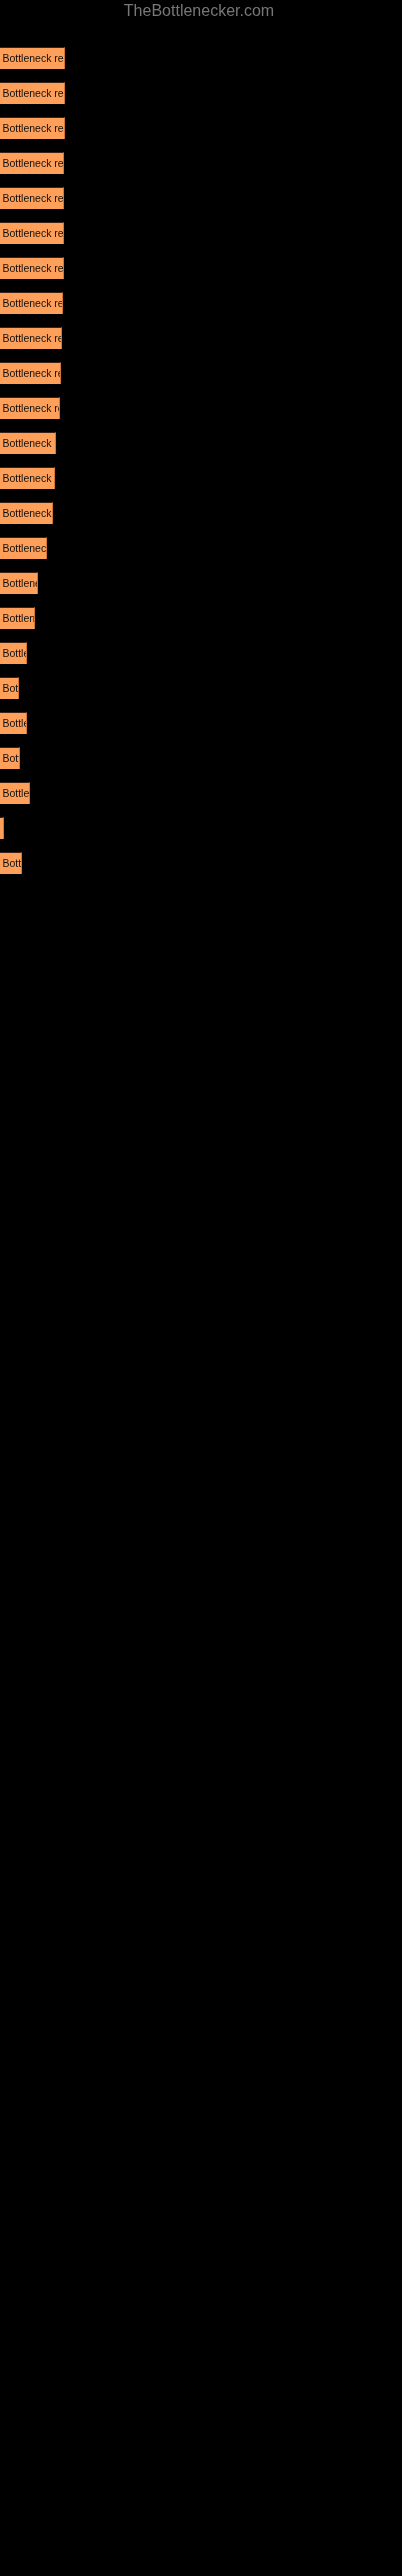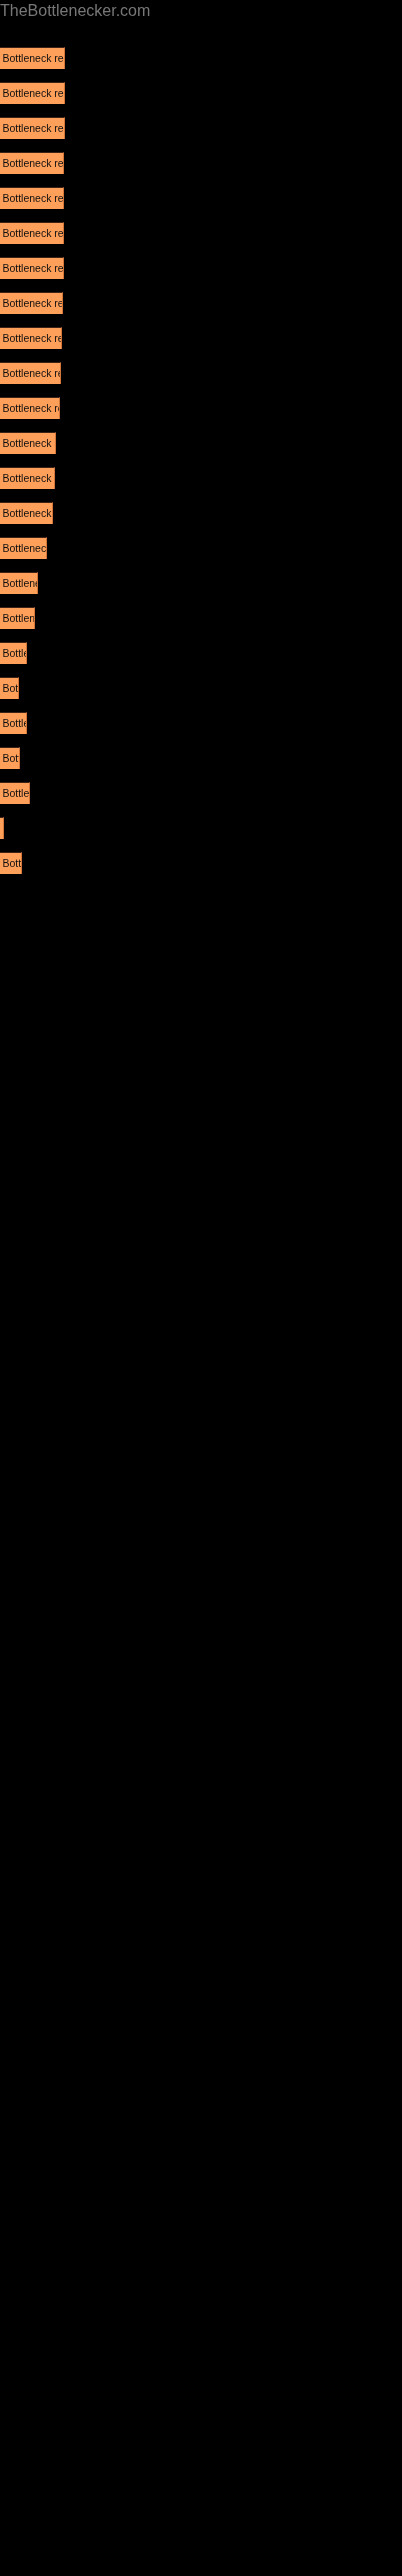--- a/index.html
+++ b/index.html
@@ -13,21 +13,21 @@
     position: relative;
     overflow: hidden;
     font-family: "Liberation Sans", sans-serif;
   }
 
   .site-title {
     position: absolute;
     left: 0;
     top: 0;
     width: 398px;
-    text-align: left;
+    text-align: center;
     color: #777777;
     font-family: "Liberation Sans", sans-serif;
     font-size: 16px;
     line-height: 21px;
     letter-spacing: 0px;
     white-space: nowrap;
     -webkit-font-smoothing: antialiased;
   }
 
   .chart-area {

